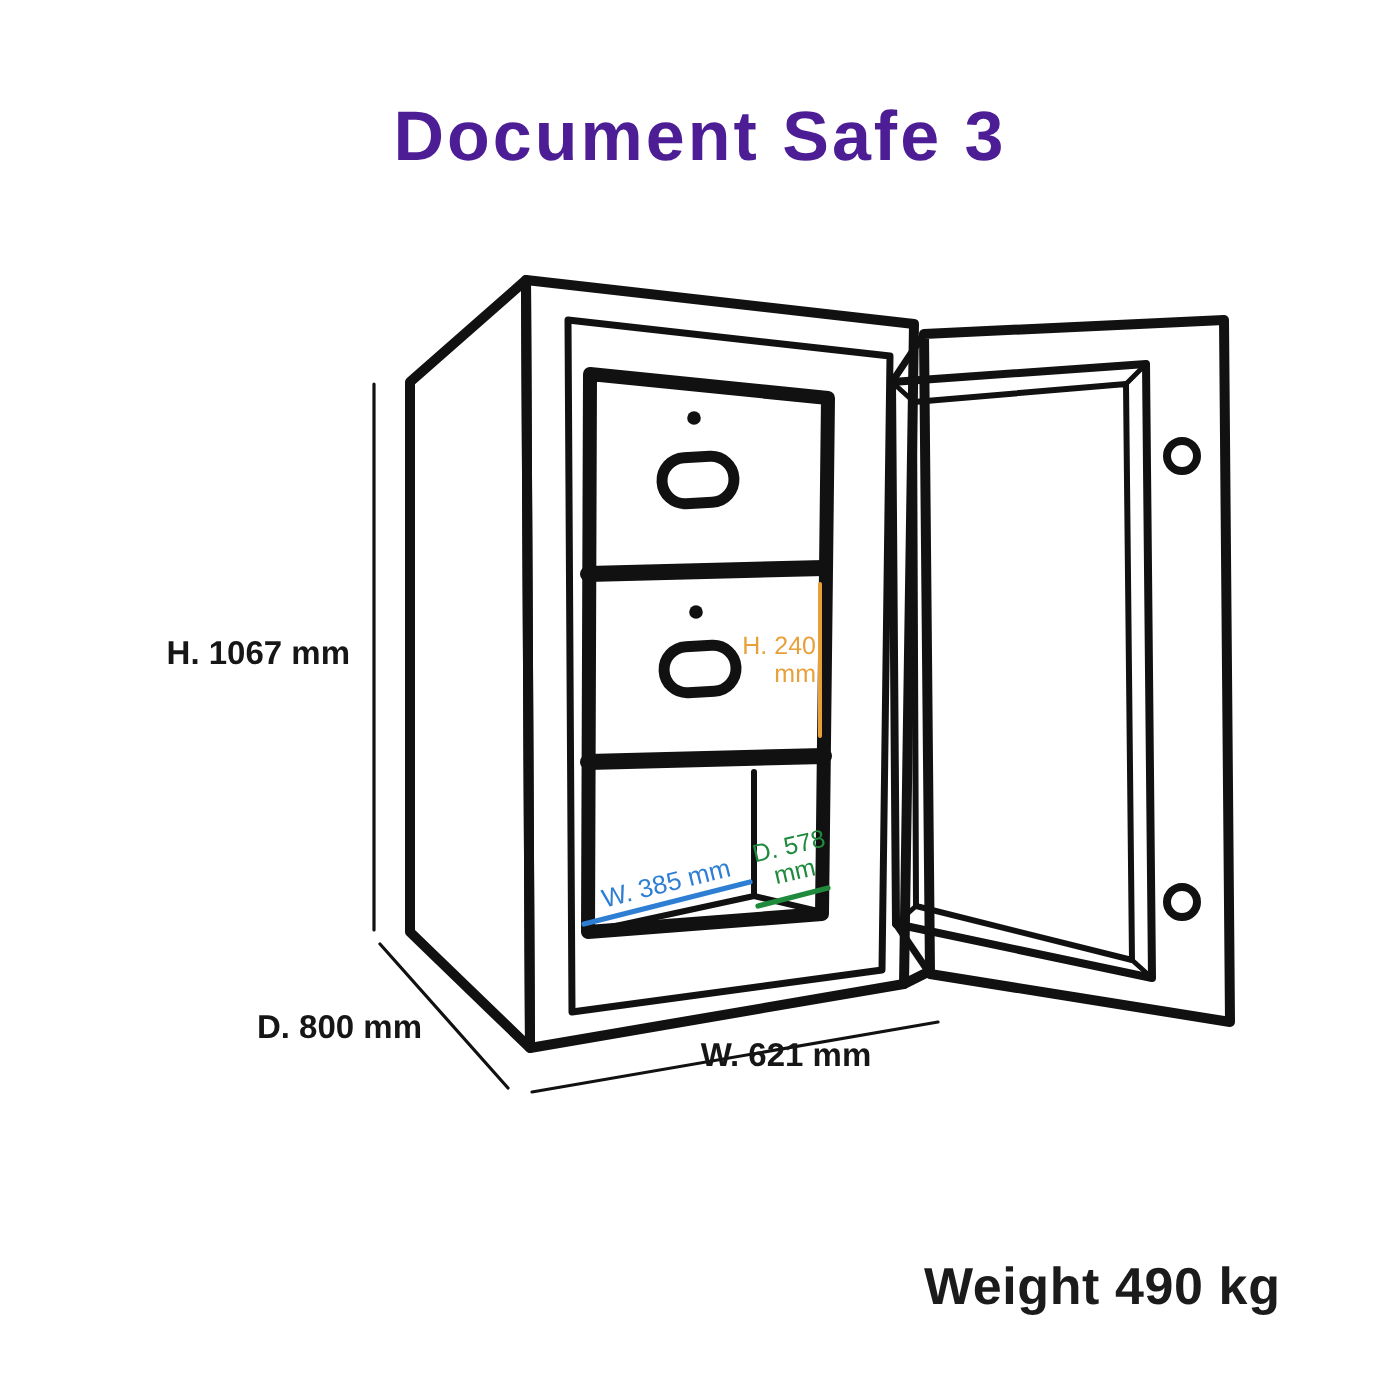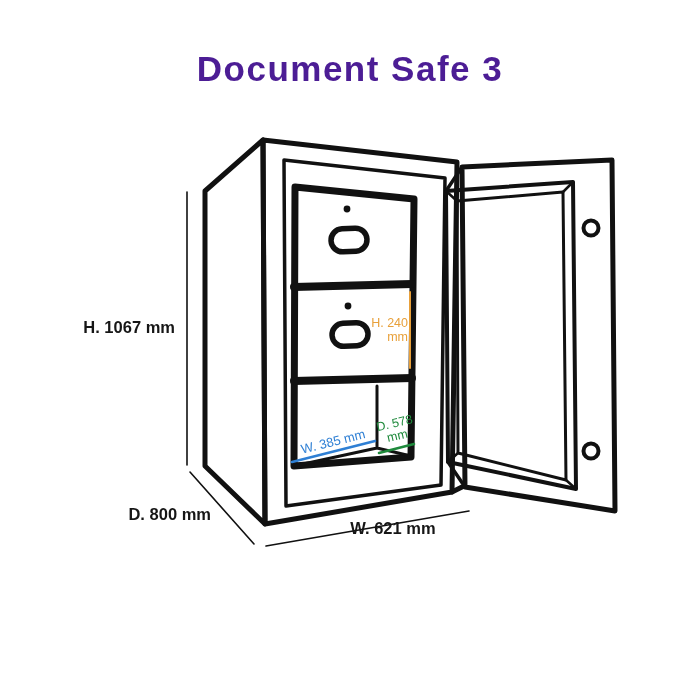--- a/index.html
+++ b/index.html
@@ -89,14 +89,15 @@
     <span style="display:block">mm</span>
   </div>
 
   <div class="dim-w385">W. 385 mm</div>
 
   <div class="dim-d578">
     <span style="display:block">D. 578</span>
     <span style="display:block">mm</span>
   </div>
 
+  <div class="spec spec-weight">Weight 490 kg</div>
 
 </div>
 
 </body></html>

